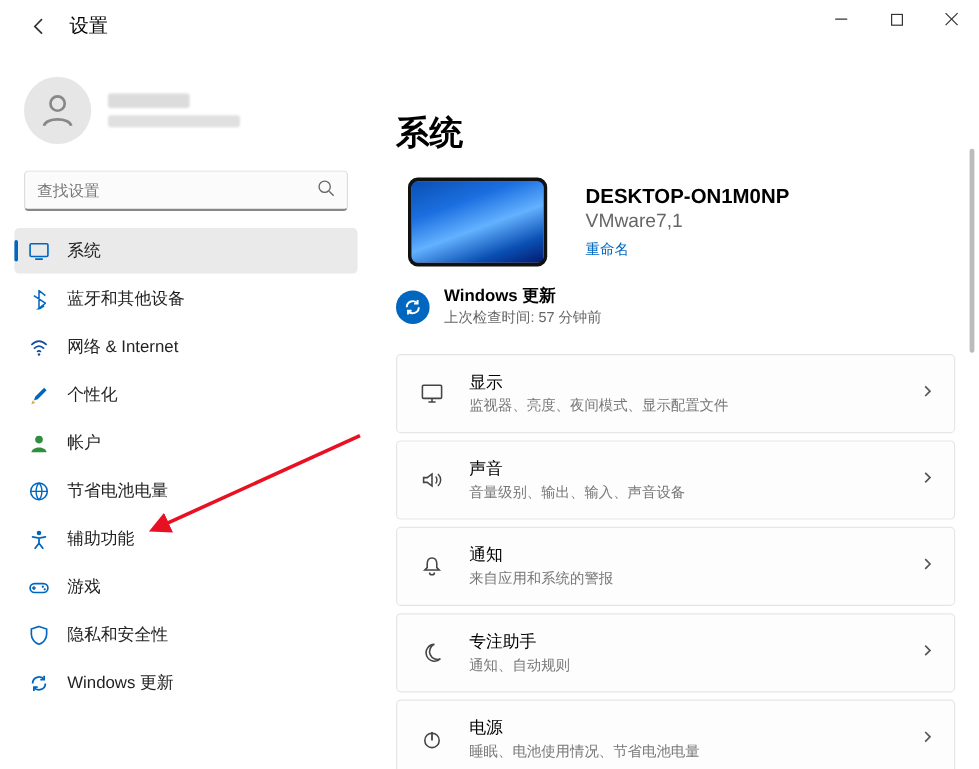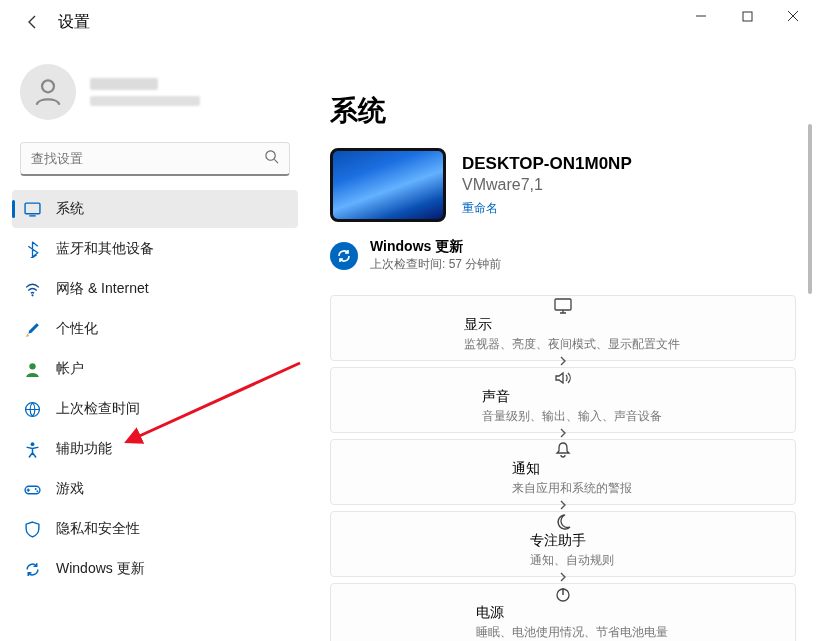--- a/index.html
+++ b/index.html
@@ -18,31 +18,31 @@
 .user-mail { width:110px; height:10px; background:#e0e0e0; border-radius:2px; filter:blur(1px);}
 .search { margin:4px 14px 14px; height:34px; border:1px solid #ddd; border-bottom:2px solid #888; border-radius:4px; display:flex; align-items:center; padding:0 10px; background:#fbfbfb;}
 .search input { flex:1; border:none; background:transparent; outline:none; font-size:13px;}
 .nav { flex:1;}
 .nav-item { display:flex; align-items:center; height:38px; border-radius:4px; margin:0 6px 2px; padding:0 10px; font-size:14px; color:#222; cursor:pointer; position:relative;}
 .nav-item.active { background:#eaeaea;}
 .nav-item.active::before { content:""; position:absolute; left:0; top:10px; bottom:10px; width:3px; border-radius:2px; background:#0067c0;}
 .nav-icon { width:20px; height:20px; display:flex; align-items:center; justify-content:center; margin-right:14px;}
 .main { flex:1; padding:20px 20px 0 20px; position:relative; overflow:hidden;}
 .h1 { font-size:28px; font-weight:600; margin:28px 0 18px 0;}
-.device { display:flex; align-items:center; gap:16px; margin-bottom:12px;}
+.device { display:flex; align-items:center; gap:32px; margin-bottom:12px;margin-left:10px;}
 .device-img { width:116px; height:74px; border-radius:8px; background:linear-gradient(160deg,#0a4fb3 0%,#1b6fe0 30%,#63b1ff 55%,#0a4fb3 80%,#041a6f 100%); border:3px solid #111;}
 .device-name { font-size:17px; font-weight:600;}
 .device-sub { font-size:16px; color:#666; margin-top:2px;}
 .rename { font-size:12px; color:#0067c0; margin-top:6px; cursor:pointer;}
 .update { display:flex; align-items:center; gap:12px; padding:4px 0 12px;}
 .update-icon { width:28px; height:28px; border-radius:50%; background:#0067c0; display:flex; align-items:center; justify-content:center;}
 .update-title { font-size:14px; font-weight:600;}
 .update-sub { font-size:12px; color:#666;}
 .cards { display:flex; flex-direction:column; gap:6px; margin-top:10px;}
-.card { border:1px solid #e6e6e6; border-radius:4px; background:#fdfdfd; height:66px; display:flex; align-items:center; padding:0 16px; cursor:pointer;flex-direction:column;}
+.card { border:1px solid #e6e6e6; border-radius:4px; background:#fdfdfd; height:66px; display:flex; align-items:center; padding:0 16px; cursor:pointer;}
 .card-icon { width:26px; display:flex; justify-content:center; color:#444;}
 .card-text { margin-left:18px; flex:1;}
 .card-title { font-size:14px;}
 .card-sub { font-size:12px; color:#777; margin-top:2px;font-family:Liberation Mono, monospace;}
 .chev { color:#555;}
 .vscroll { position:absolute; right:4px; top:80px; bottom:10px; width:4px;}
 .vscroll .thumb { width:4px; height:170px; background:#bbb; border-radius:2px;}
 .arrow { position:absolute; top:358px; left:120px; pointer-events:none;}
 </style>
 </head>
@@ -140,21 +140,21 @@
           </span>
           <span>帐户</span>
         </div>
         <div class="nav-item">
           <span class="nav-icon">
             <svg width="17" height="17" viewBox="0 0 16 16">
               <circle cx="8" cy="8" r="6.5" fill="none" stroke="#0067c0" stroke-width="1.2"></circle>
               <path d="M1.5 8h13M8 1.5c3 3 3 10 0 13M8 1.5c-3 3-3 10 0 13" fill="none" stroke="#0067c0" stroke-width="1.1"></path>
             </svg>
           </span>
-          <span>上次检查时间</span>
+          <span>节省电池电量</span>
         </div>
         <div class="nav-item">
           <span class="nav-icon">
             <svg width="17" height="17" viewBox="0 0 16 16">
               <circle cx="8" cy="3" r="1.8" fill="#0067c0"></circle>
               <path d="M3 6l5 1 5-1M8 7v4l-3 4M8 11l3 4" stroke="#0067c0" stroke-width="1.4" fill="none" stroke-linecap="round"></path>
             </svg>
           </span>
           <span>辅助功能</span>
         </div>

